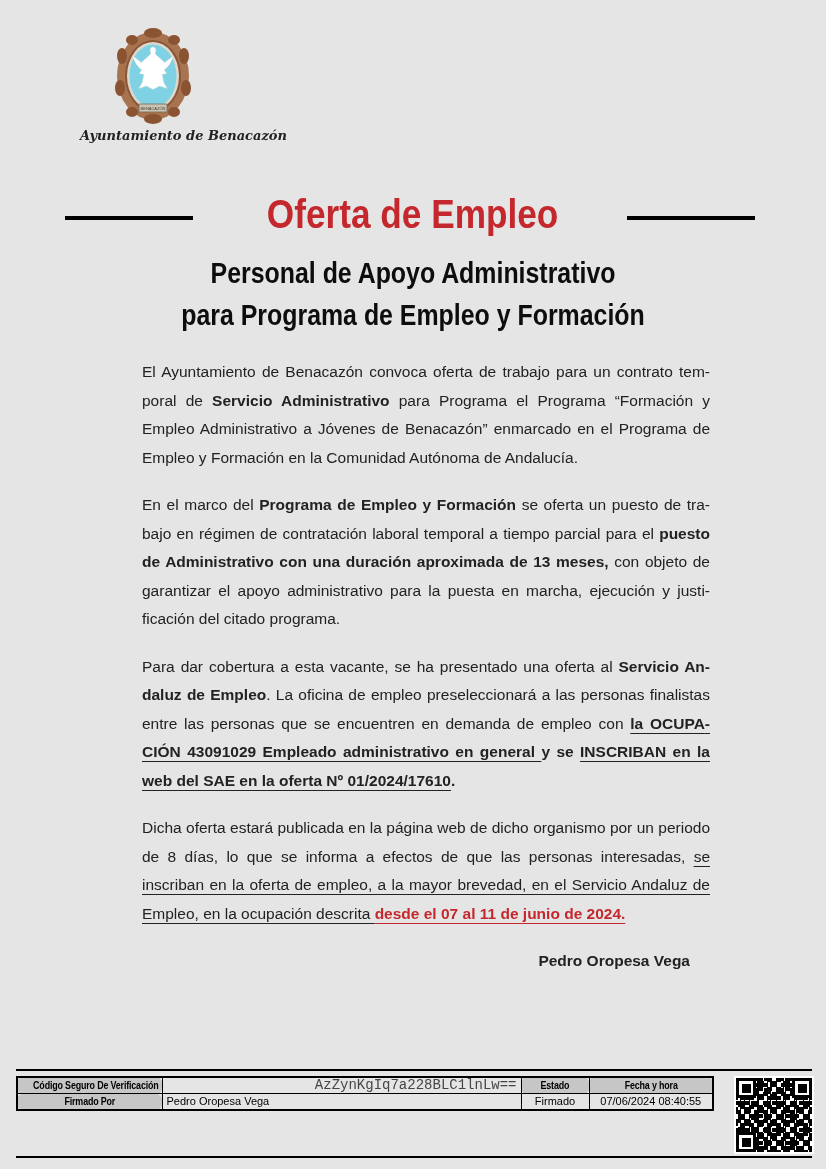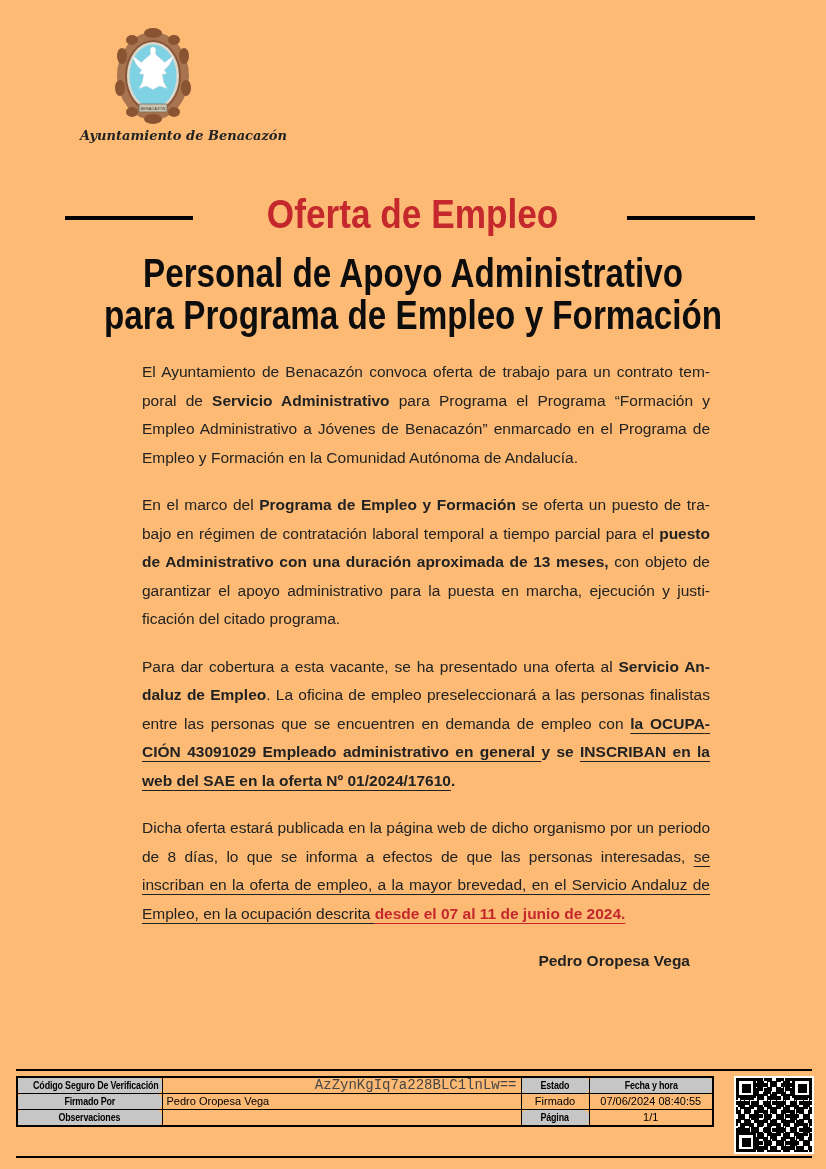--- a/index.html
+++ b/index.html
@@ -5,21 +5,21 @@
   :root{
     --accent:#c4282d;
     --header-gray:#c6c6c6;
     --ink:#1e1e1e;
   }
   *{margin:0;padding:0;box-sizing:border-box;}
   html,body{background:#fff;}
   .page{
     position:relative;
     width:826px;height:1169px;
-    background:#fdba74;
+    background:#e5e5e5;
     overflow:hidden;
     font-family:"Liberation Sans",sans-serif;
     color:var(--ink);
   }
   
   .logo-wrap{position:absolute;left:80px;top:28px;width:220px;}
   .logo-svg{display:block;margin-left:34px;width:78px;height:96px;}
   .logo-caption{
     margin-top:4px;
     font-family:"DejaVu Serif","Liberation Serif",serif;
@@ -33,21 +33,21 @@
   h1.doc-title{
     position:absolute;top:194px;left:0;width:100%;
     text-align:center;font-size:40px;line-height:40px;
     color:var(--accent);font-weight:bold;
   }
   .cond{display:inline-block;transform:scaleX(0.88);transform-origin:center;white-space:nowrap;}
   .cond2{display:inline-block;transform:scaleX(0.83);transform-origin:center;white-space:nowrap;}
   h2.doc-subtitle{
     position:absolute;top:252px;left:0;width:100%;
     text-align:center;font-weight:bold;color:#0d0d0d;
-    font-size:40px;line-height:42px;
+    font-size:30px;line-height:42px;
   }
   h2.doc-subtitle span{display:block;}
   
   .content{
     position:absolute;left:142px;top:358px;width:568px;
     font-size:15.5px;line-height:28.5px;color:#222;
     text-align:justify;
     hyphens:auto;
   }
   .content p{margin:0 0 19px 0;}
@@ -164,26 +164,20 @@
           <td class="mono">AzZynKgIq7a228BLC1lnLw==</td>
           <td class="lbl"><span class="cc">Estado</span></td>
           <td class="lbl"><span class="cc">Fecha y hora</span></td>
         </tr>
         <tr>
           <td class="lbl"><span class="cc">Firmado Por</span></td>
           <td>Pedro Oropesa Vega</td>
           <td class="center">Firmado</td>
           <td class="center">07/06/2024 08:40:55</td>
         </tr>
-        <tr>
-          <td class="lbl"><span class="cc">Observaciones</span></td>
-          <td></td>
-          <td class="lbl"><span class="cc">Página</span></td>
-          <td class="center">1/1</td>
-        </tr>
       </tbody>
     </table>
     <div class="qr">
       <div class="f tl"></div>
       <div class="f tr"></div>
       <div class="f bl"></div>
     </div>
   </div>
 
 </div>

